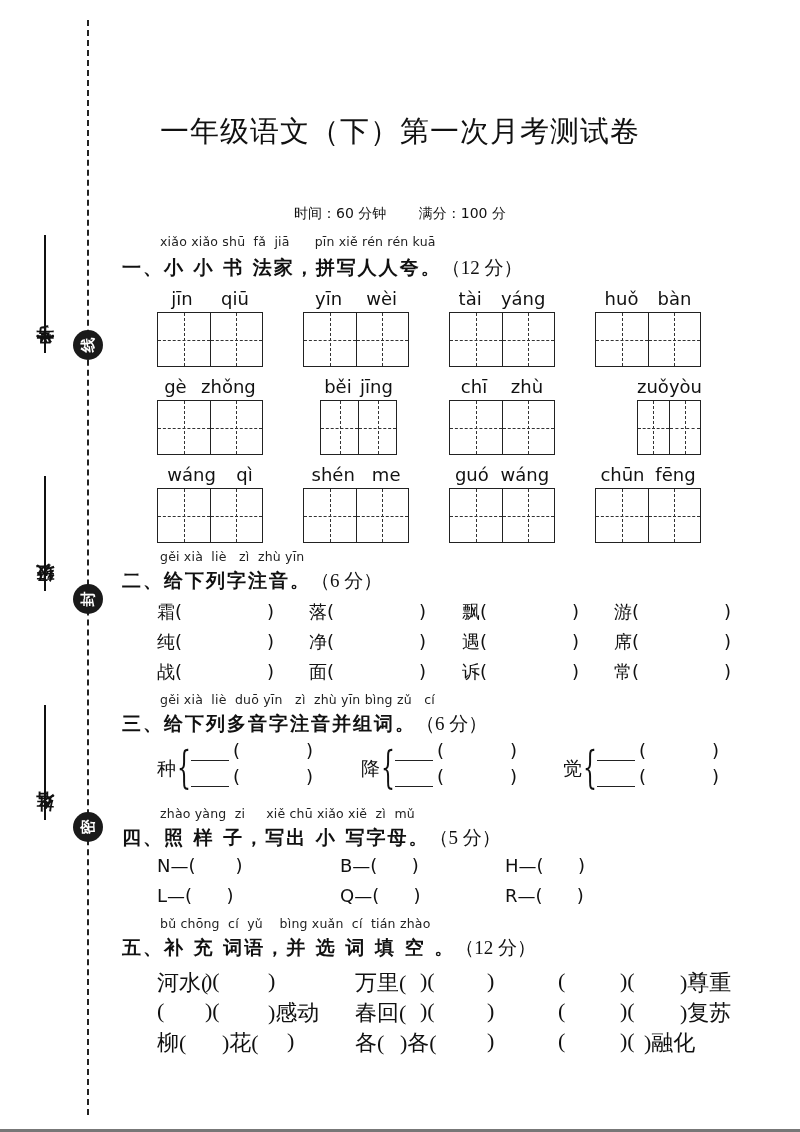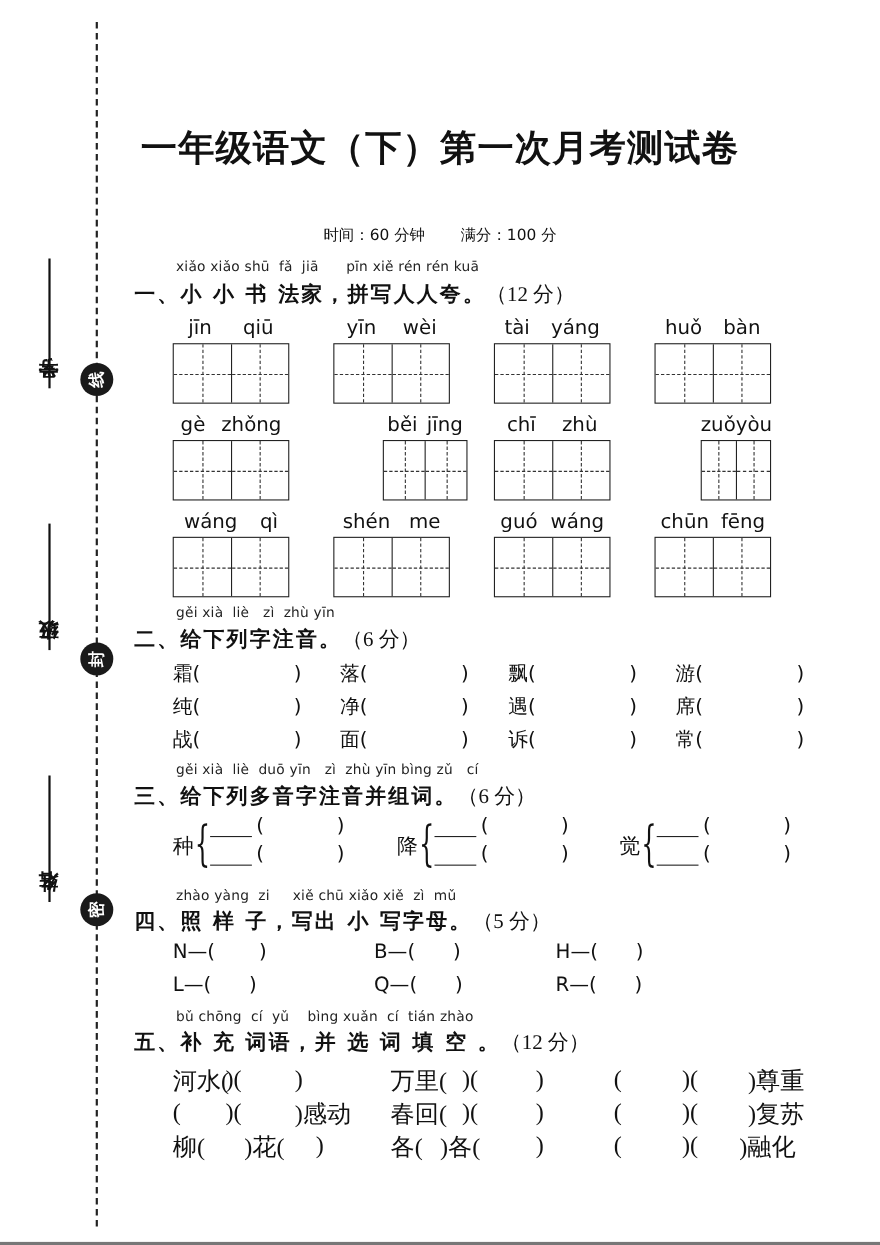--- a/index.html
+++ b/index.html
@@ -11,21 +11,21 @@
   .seal { position: absolute; left: 73px; width: 30px; height: 30px; border-radius: 50%;
           background: #1a1a1a; color: #fff; font-size: 15px; font-weight: bold;
           display: flex; align-items: center; justify-content: center; transform: rotate(-90deg); }
   .side-field { position: absolute; left: 32px; width: 26px; display: flex; flex-direction: column; align-items: center; }
   .side-field .blank { width: 2px; background: #111; }
   .side-field .lbl { writing-mode: vertical-rl; transform: rotate(180deg); font-size: 18px; font-weight: bold; letter-spacing: 1px; margin-top: 4px; }
 
   .bottom-rule { position: absolute; left: 0; top: 1129px; width: 800px; height: 3px; background: #777; }
 
   
-  .title { position: absolute; left: 0; width: 800px; top: 112px; text-align: center; font-size: 33px; font-weight: bold; letter-spacing: 1px; }
+  .title { position: absolute; left: 0; width: 800px; top: 112px; text-align: center; font-size: 29px; font-weight: normal; letter-spacing: 1px; }
   .subtitle { position: absolute; left: 0; width: 800px; top: 205px; text-align: center; font-size: 14px; }
   .subtitle span { margin: 0 14px; }
 
   
   .pinyin-hint { position: absolute; font-size: 12.5px; color: #222; white-space: pre; letter-spacing: 0.2px; }
   .sec-head { position: absolute; left: 122px; font-size: 19px; font-weight: bold; white-space: pre; letter-spacing: 2px; }
   .sec-head .pts { font-weight: normal; font-family: "Liberation Serif", serif; letter-spacing: 0; }
 
   
   .word { position: absolute; width: 106px; }
@@ -133,21 +133,21 @@
     <div class="word" style="left: 157px; top: 374px;">
       <div class="py">
         <span>gè</span>
         <span>zhǒng</span>
       </div>
       <div class="boxes">
         <div class="cell"></div>
         <div class="cell"></div>
       </div>
     </div>
-    <div class="word" style="left: 319px; top: 374px; padding-left: 29px;">
+    <div class="word" style="left: 291px; top: 374px; padding-left: 29px;">
       <div class="py">
         <span>běi</span>
         <span>jīng</span>
       </div>
       <div class="boxes">
         <div class="cell"></div>
         <div class="cell"></div>
       </div>
     </div>
     <div class="word" style="left: 449px; top: 374px;">
@@ -315,14 +315,14 @@
     <span class="fill" style="left: 620px; top: 998px;">)(</span>
     <span class="fill" style="left: 680px; top: 998px;">)复苏</span>
     <span class="fill" style="left: 157px; top: 1028px;">柳(</span>
     <span class="fill" style="left: 222px; top: 1028px;">)花(</span>
     <span class="fill" style="left: 287px; top: 1028px;">)</span>
     <span class="fill" style="left: 355px; top: 1028px;">各(</span>
     <span class="fill" style="left: 400px; top: 1028px;">)各(</span>
     <span class="fill" style="left: 487px; top: 1028px;">)</span>
     <span class="fill" style="left: 558px; top: 1028px;">(</span>
     <span class="fill" style="left: 620px; top: 1028px;">)(</span>
-    <span class="fill" style="left: 672px; top: 1028px;">)融化</span>
+    <span class="fill" style="left: 644px; top: 1028px;">)融化</span>
   </div>
 
 </body></html>

